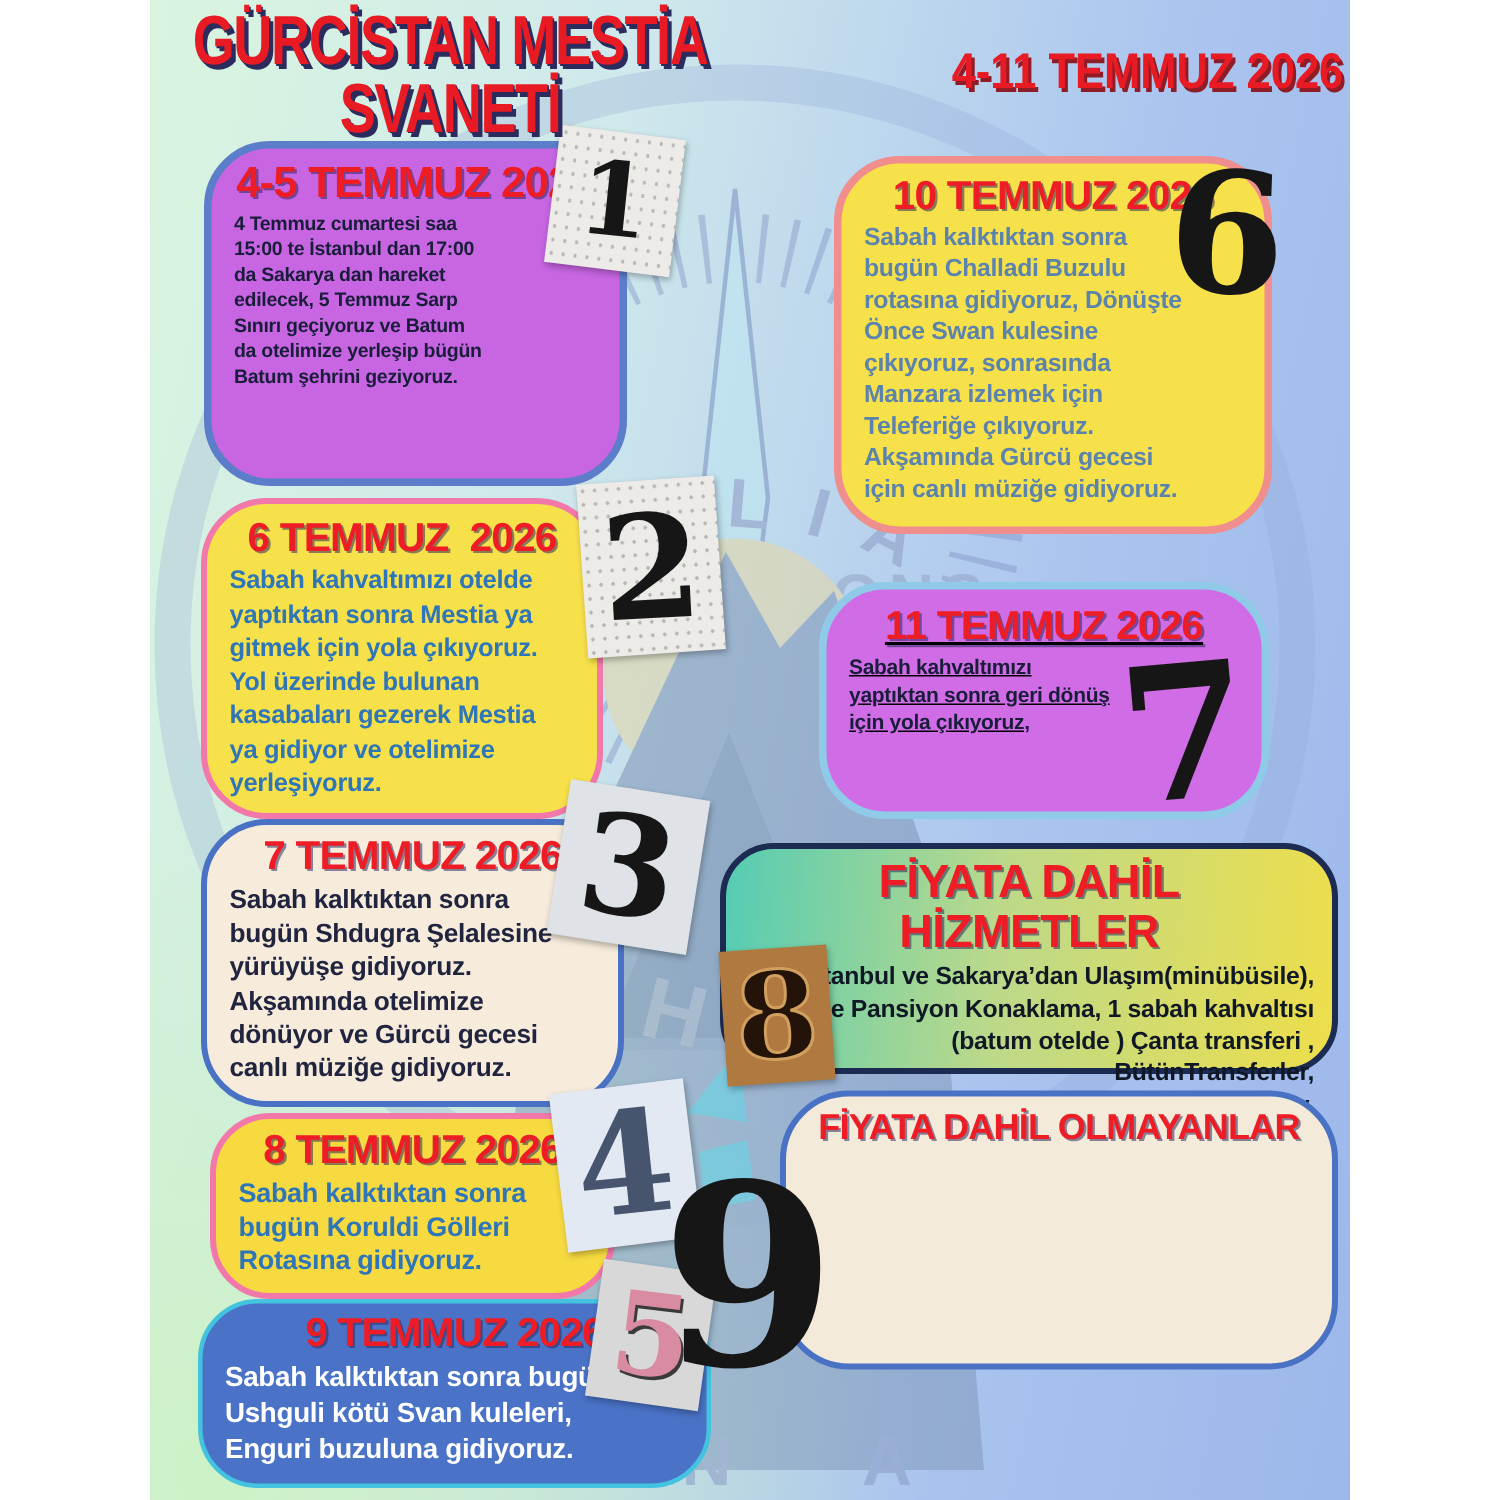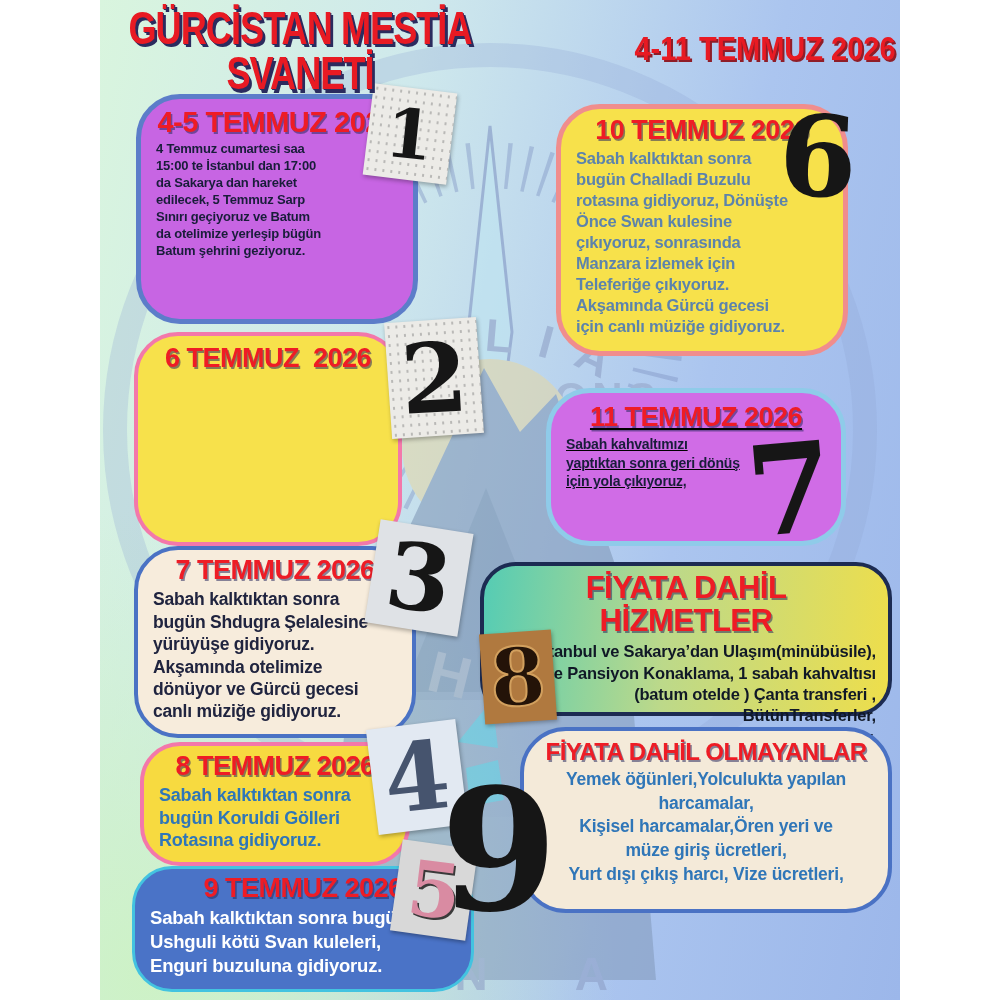--- a/index.html
+++ b/index.html
@@ -102,20 +102,27 @@
       <div class="body">4 Temmuz cumartesi saa
 15:00 te İstanbul dan 17:00
 da Sakarya dan hareket
 edilecek,  5 Temmuz Sarp
 Sınırı geçiyoruz ve Batum
 da otelimize yerleşip bügün
 Batum şehrini geziyoruz.</div>
     </div>
     <div class="card c2">
       <div class="hdr">6 TEMMUZ  2026</div>
+      <div class="body">Sabah kahvaltımızı otelde
+yaptıktan sonra Mestia ya
+gitmek için yola çıkıyoruz.
+Yol üzerinde bulunan
+kasabaları gezerek Mestia
+ya gidiyor ve otelimize
+yerleşiyoruz.</div>
     </div>
     <div class="card c3">
       <div class="hdr">7 TEMMUZ 2026</div>
       <div class="body">Sabah kalktıktan sonra
 bugün Shdugra Şelalesine
 yürüyüşe gidiyoruz.
 Akşamında otelimize
 dönüyor ve Gürcü gecesi
 canlı müziğe gidiyoruz.</div>
     </div>
@@ -152,25 +159,20 @@
     <div class="card c8">
       <div class="hdr">FİYATA DAHİL HİZMETLER</div>
       <div class="body">istanbul ve Sakarya’dan Ulaşım(minübüsile),
 6 gece Pansiyon Konaklama, 1 sabah kahvaltısı
 (batum otelde ) Çanta transferi ,
 BütünTransferler,
 Rehberlik, Tursab Sigorta ,Kdv,</div>
     </div>
     <div class="card c9">
       <div class="hdr">FİYATA DAHİL OLMAYANLAR</div>
-      <div class="body">Yemek öğünleri,Yolculukta yapılan
-harcamalar,
-Kişisel harcamalar,Ören yeri ve
-müze giriş ücretleri,
-Yurt dışı çıkış harcı, Vize ücretleri,</div>
     </div>
 
     <div class="badge b1">
         <span class="patch"></span>
         <span class="num">1</span>
       </div>
     <div class="badge b2">
         <span class="patch"></span>
         <span class="num">2</span>
       </div>

